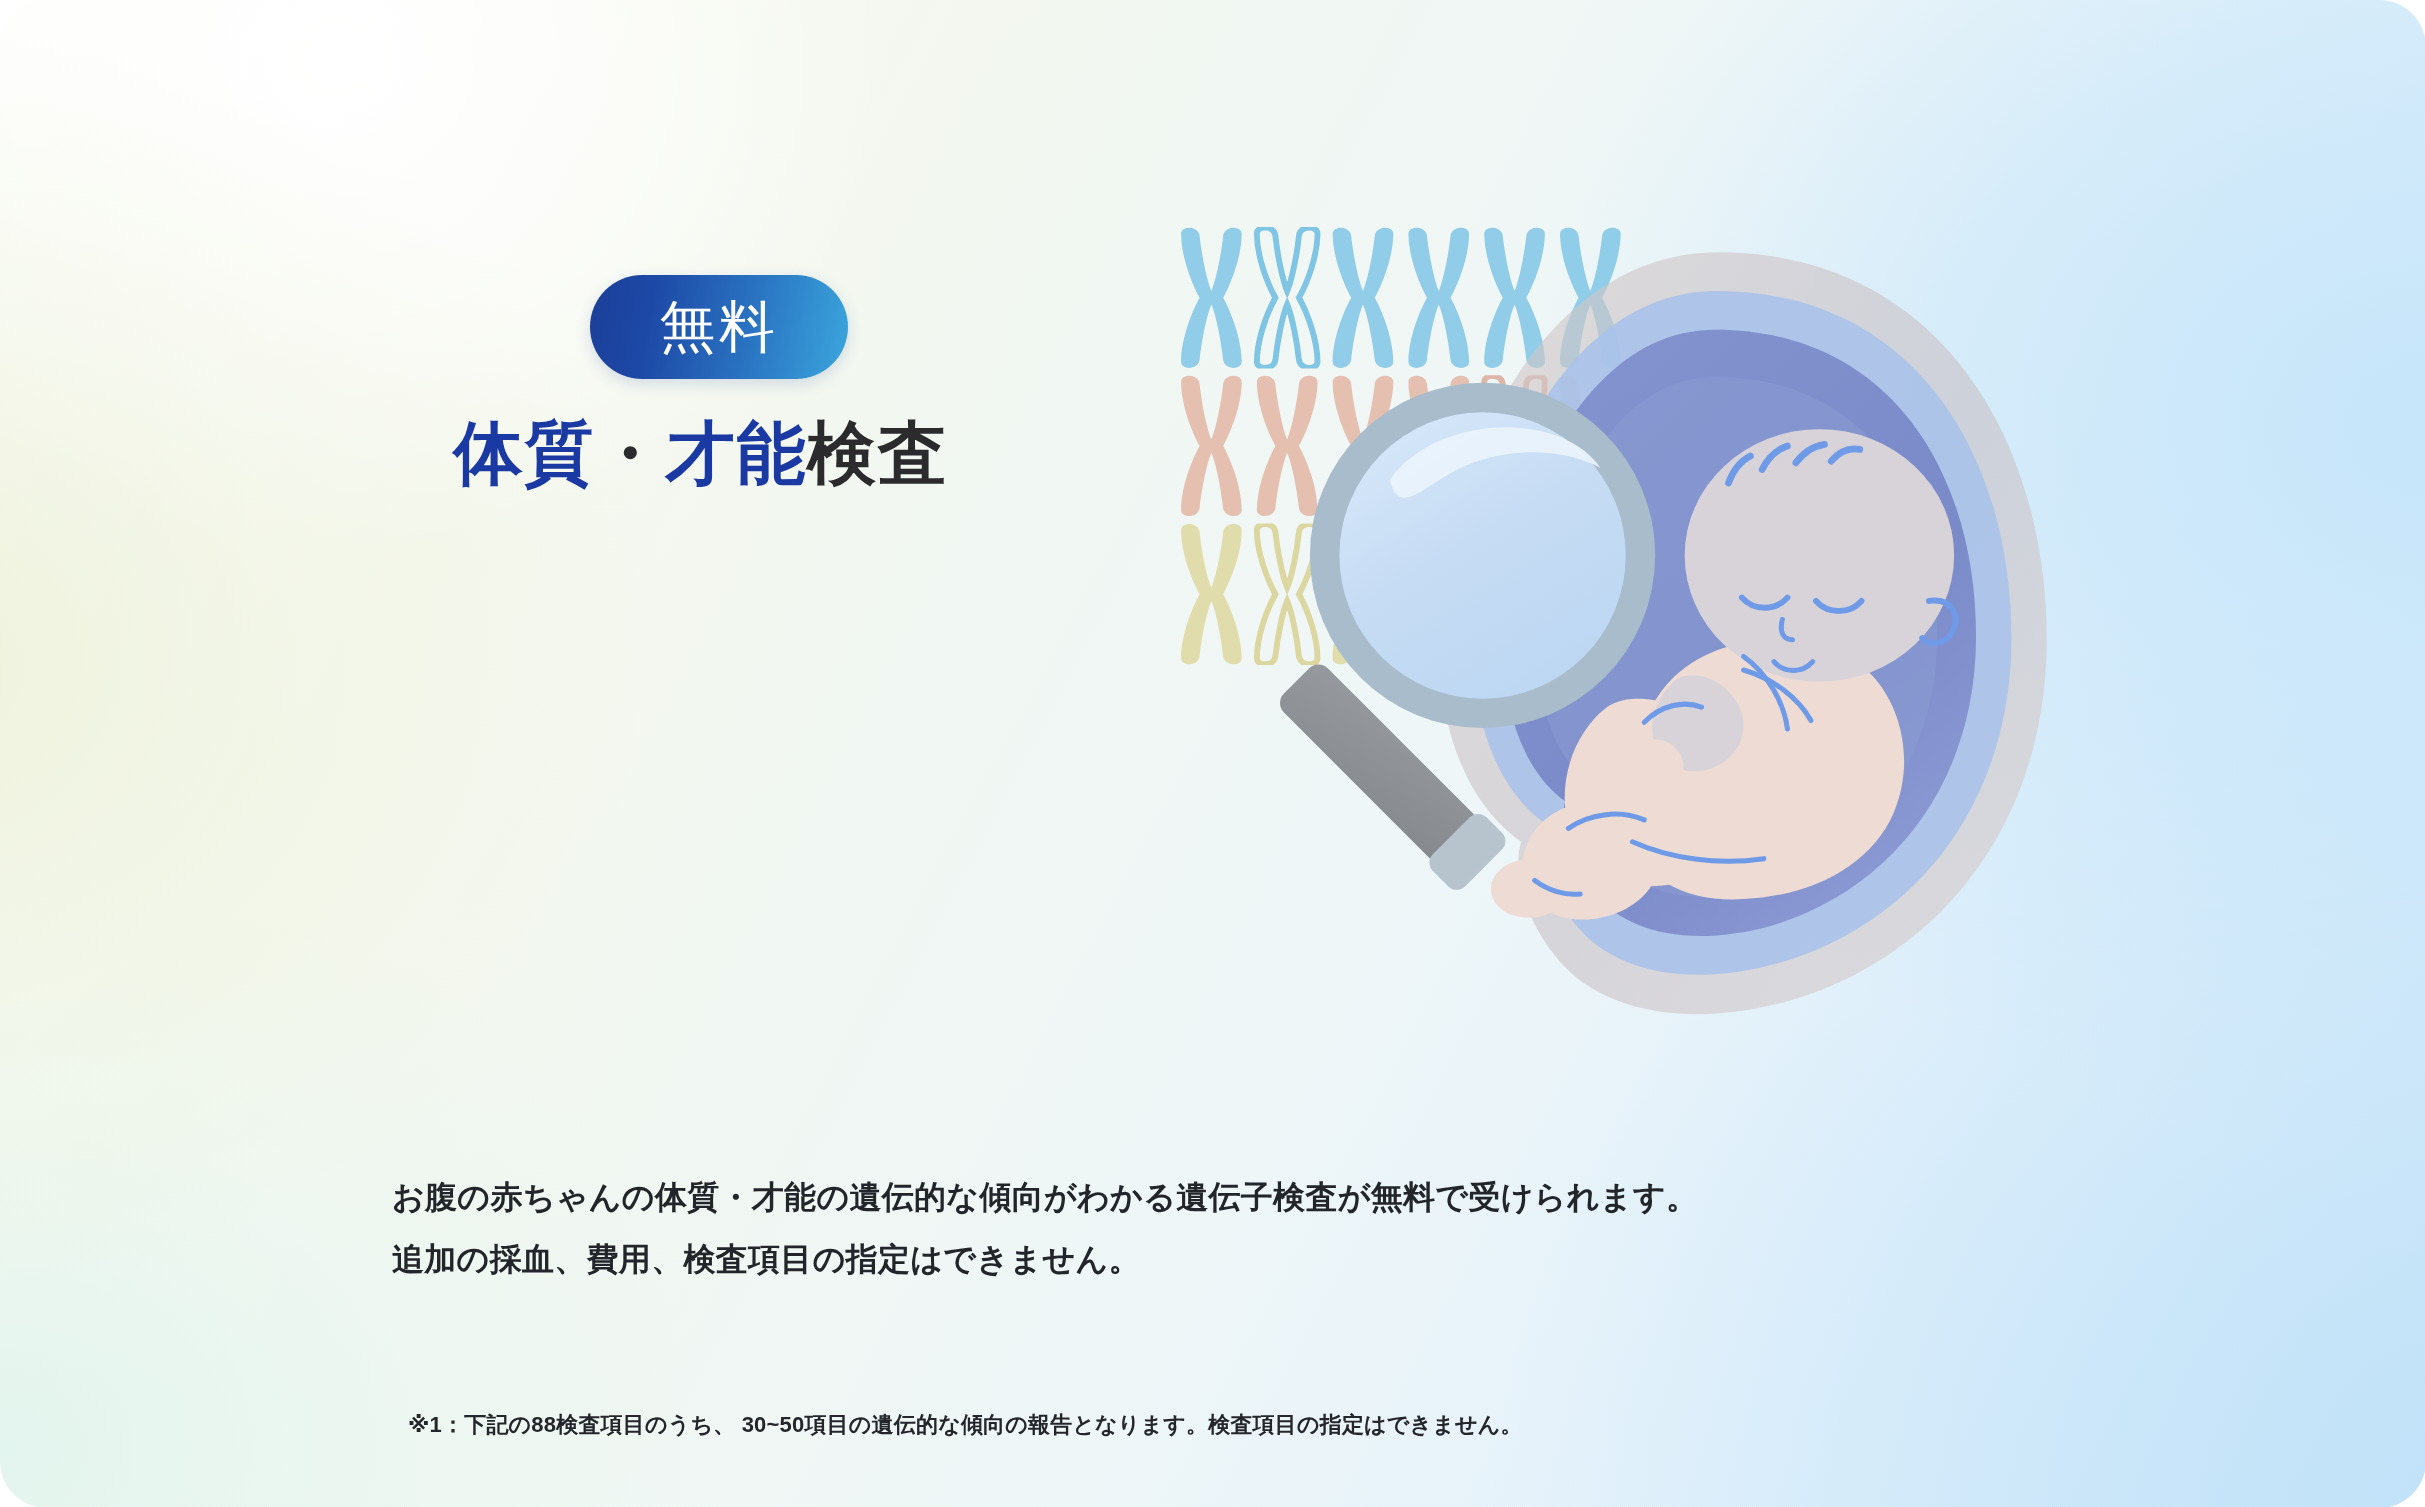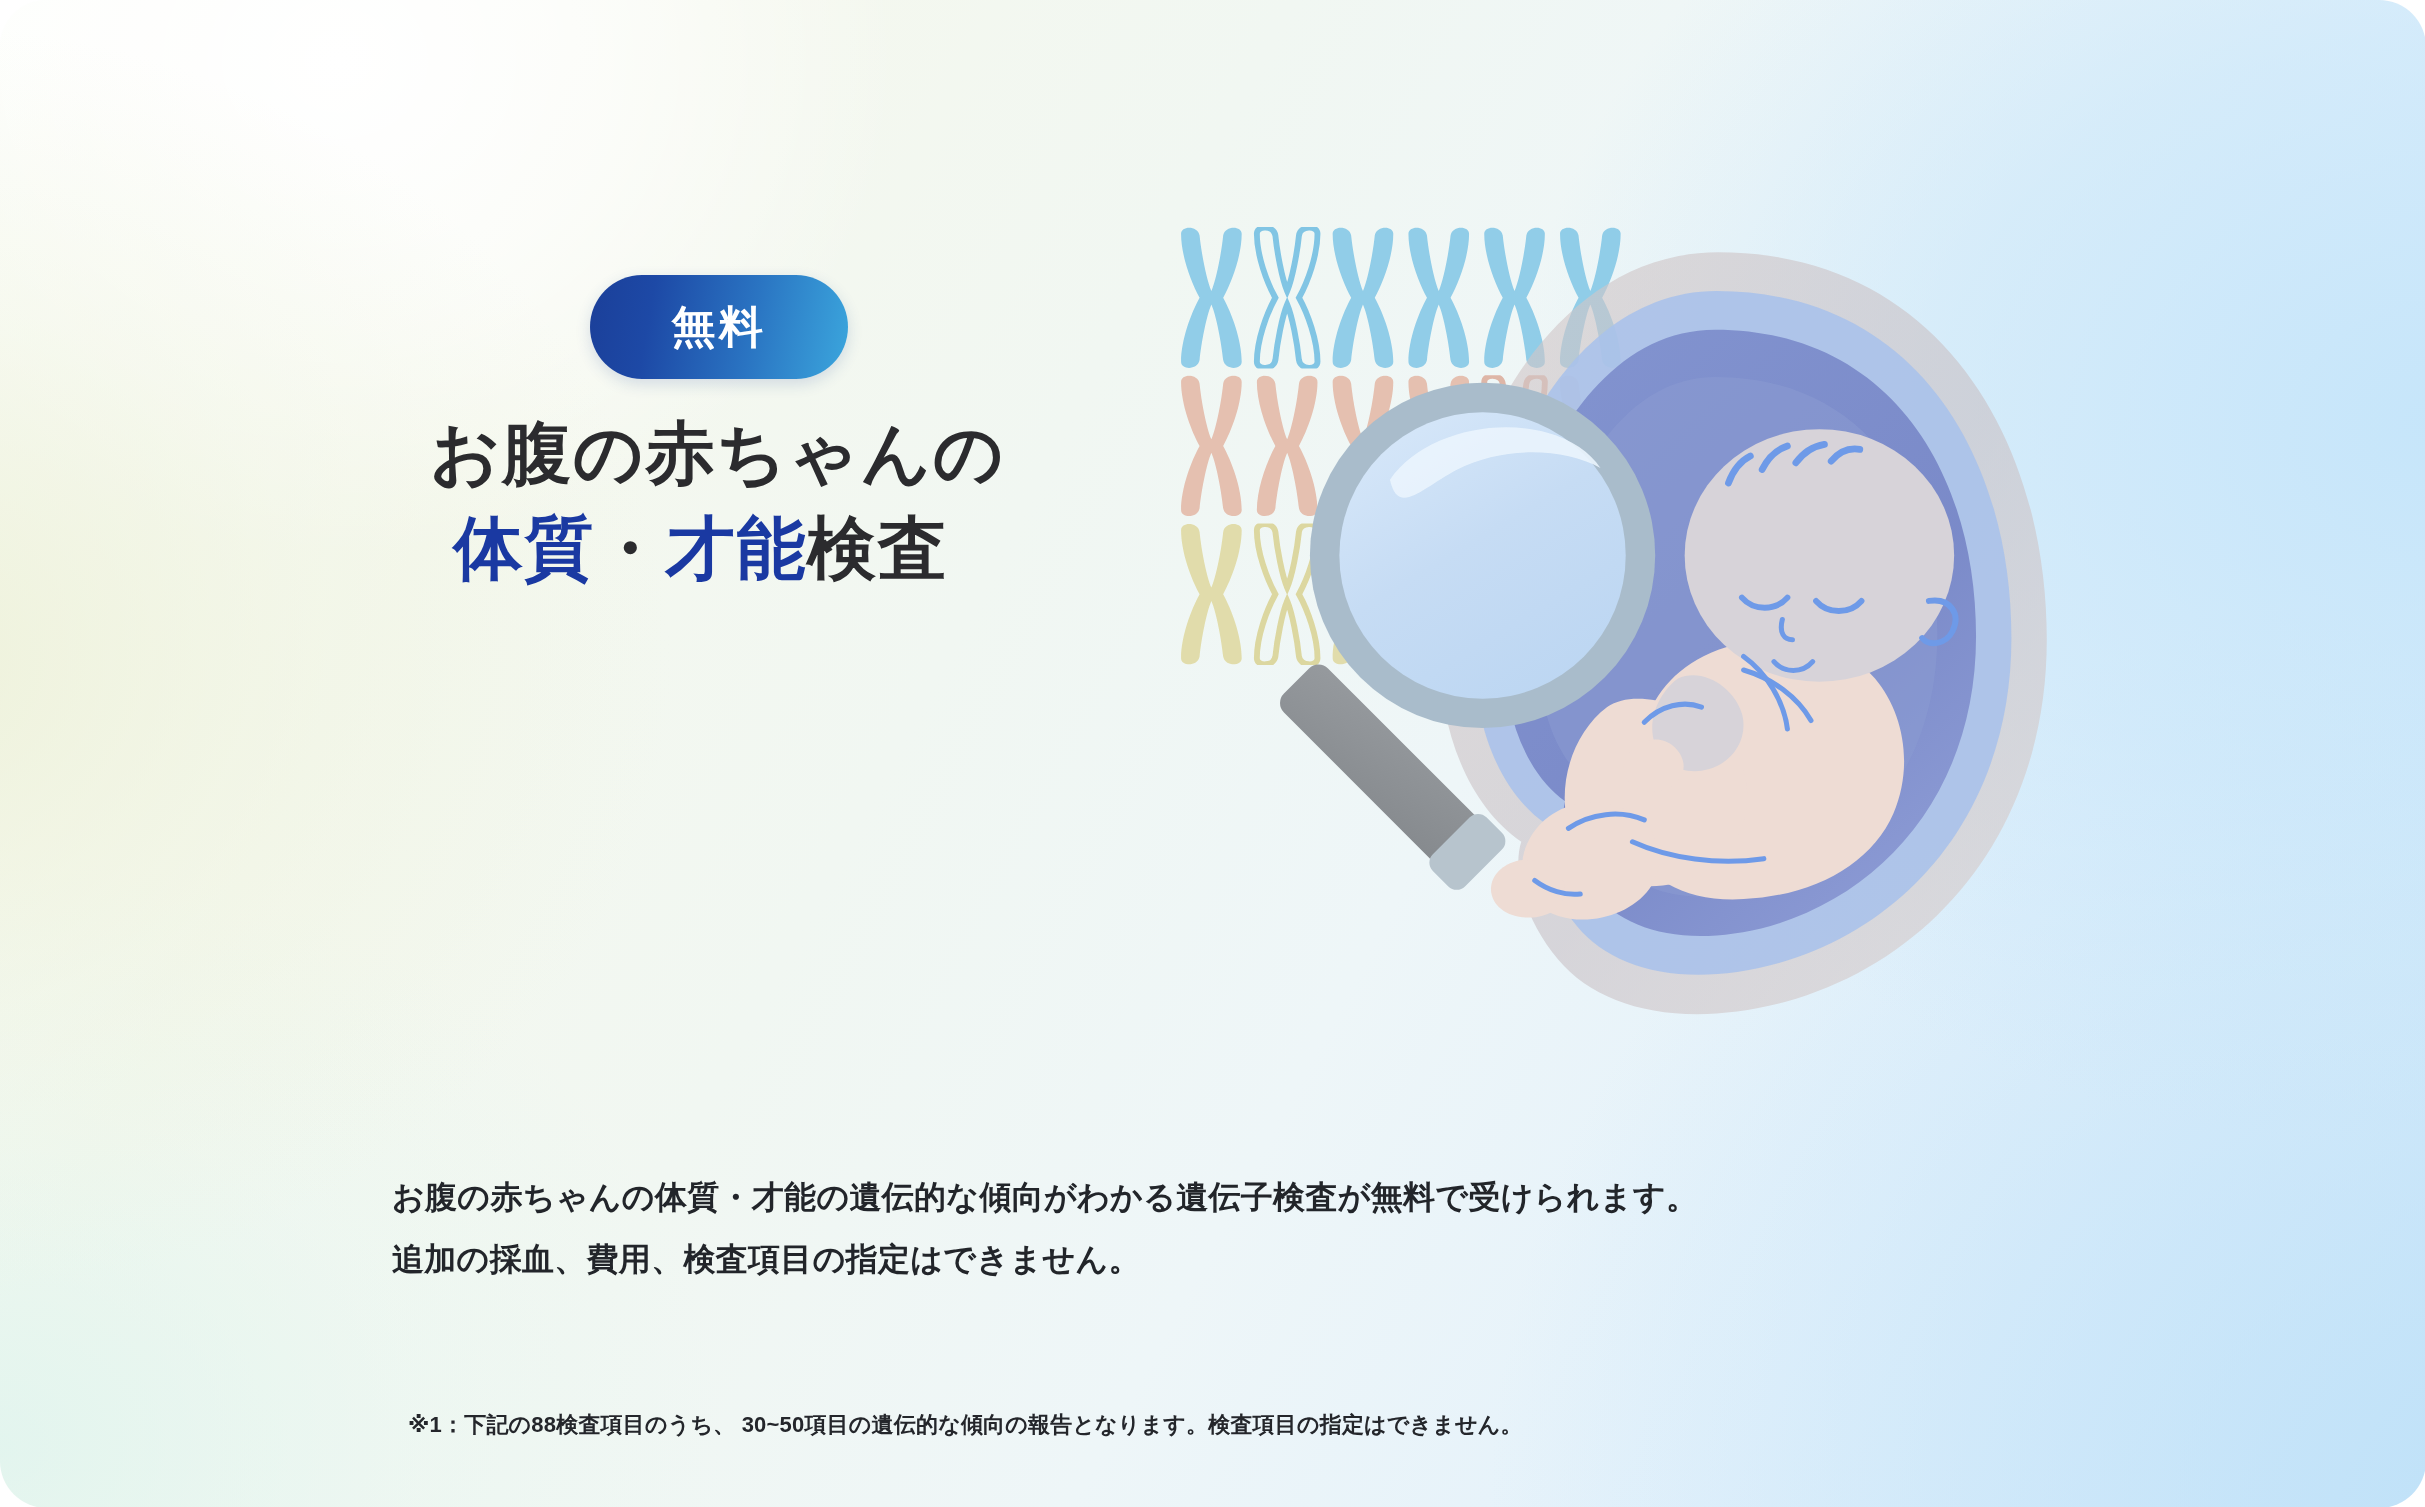--- a/index.html
+++ b/index.html
@@ -54,22 +54,22 @@
     height: 104px;
     border-radius: 52px;
     background: linear-gradient(100deg, #1b3f99 0%, #1d49a6 24%, #2a74c2 62%, #3ba6dd 100%);
     display: flex;
     align-items: center;
     justify-content: center;
     box-shadow: 0 5px 15px rgba(30,70,150,0.16);
   }
   .badge-text {
     color: #ffffff;
-    font-size: 44px;
-    font-weight: 700;
+    font-size: 56px;
+    font-weight: 400;
     letter-spacing: 3.4px;
     line-height: 1;
   }
 
   
   .headline {
     position: absolute;
     left: 430px;
     top: 406px;
     width: 657px;
@@ -326,21 +326,20 @@
                      C 558 310, 530 344, 520 300 Z" fill="#eaf4fd" opacity="0.9"></path>
         </g>
       </svg>
     </div>
 
     <div class="badge">
       <span class="badge-text">無料</span>
     </div>
 
     <div class="headline">
-      <div class="headline-line hl-1">お腹の赤ちゃんの</div>
       <div class="headline-line hl-2"><span class="hl-accent">体質</span><span class="hl-dot">・</span><span class="hl-accent">才能</span><span class="hl-dark">検査</span></div>
     </div>
 
     <div class="body-copy">
       <div class="body-line">お腹の赤ちゃんの体質・才能の遺伝的な傾向がわかる遺伝子検査が無料で受けられます。</div>
       <div class="body-line">追加の採血、費用、検査項目の指定はできません。</div>
     </div>
 
     <div class="footnote">※1：下記の88検査項目のうち、 30~50項目の遺伝的な傾向の報告となります。検査項目の指定はできません。</div>
 

